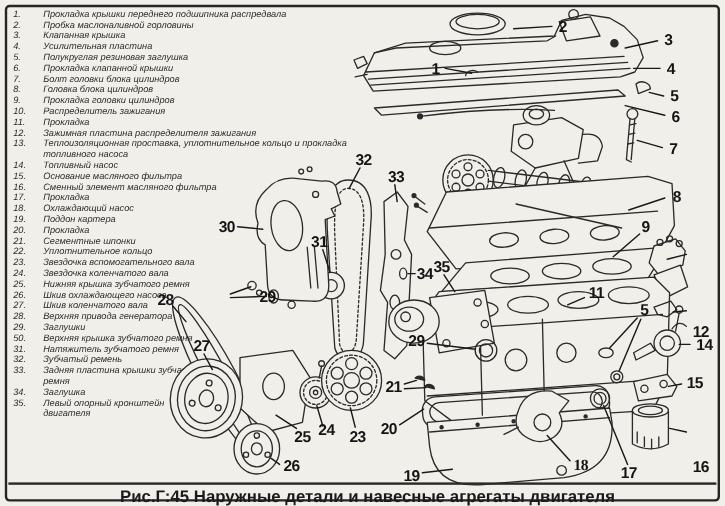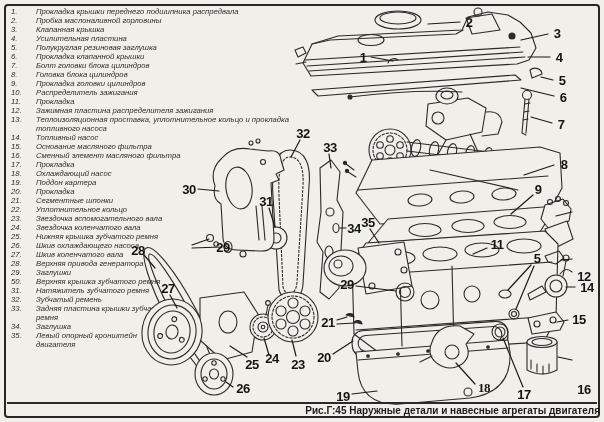--- a/index.html
+++ b/index.html
@@ -9,22 +9,22 @@
   .parts-list{position:absolute;left:11px;top:7px;width:292px;color:#2b2b2b;
               font-style:italic;font-size:7.7px;line-height:9px;}
   .part-row{display:flex;}
   .part-num{flex:0 0 25px;width:25px;}
   .part-text{max-width:256px;}
   .part-row.narrow .part-text{max-width:136px;}
   .art{position:absolute;left:0;top:0;}
   .callout{position:absolute;transform:translate(-50%,-50%);font-weight:bold;
            font-size:13px;color:#141414;letter-spacing:-0.5px;white-space:nowrap;}
   .caption-rule{position:absolute;left:7px;right:7px;top:402px;height:2px;background:#2a2a2a;}
-  .figure-caption{position:absolute;left:100px;width:500px;top:405px;text-align:right;
-                  font-weight:bold;font-size:10px;color:#1a1a1a;}
+  .figure-caption{position:absolute;left:100px;width:500px;top:405px;text-align:left;
+                  font-weight:bold;font-size:14px;color:#1a1a1a;}
 </style>
 </head>
 <body>
 
 <div class="page">
   <div class="frame"></div>
 
   <div class="parts-list">
       <div class="part-row">
         <span class="part-num">1.</span>

